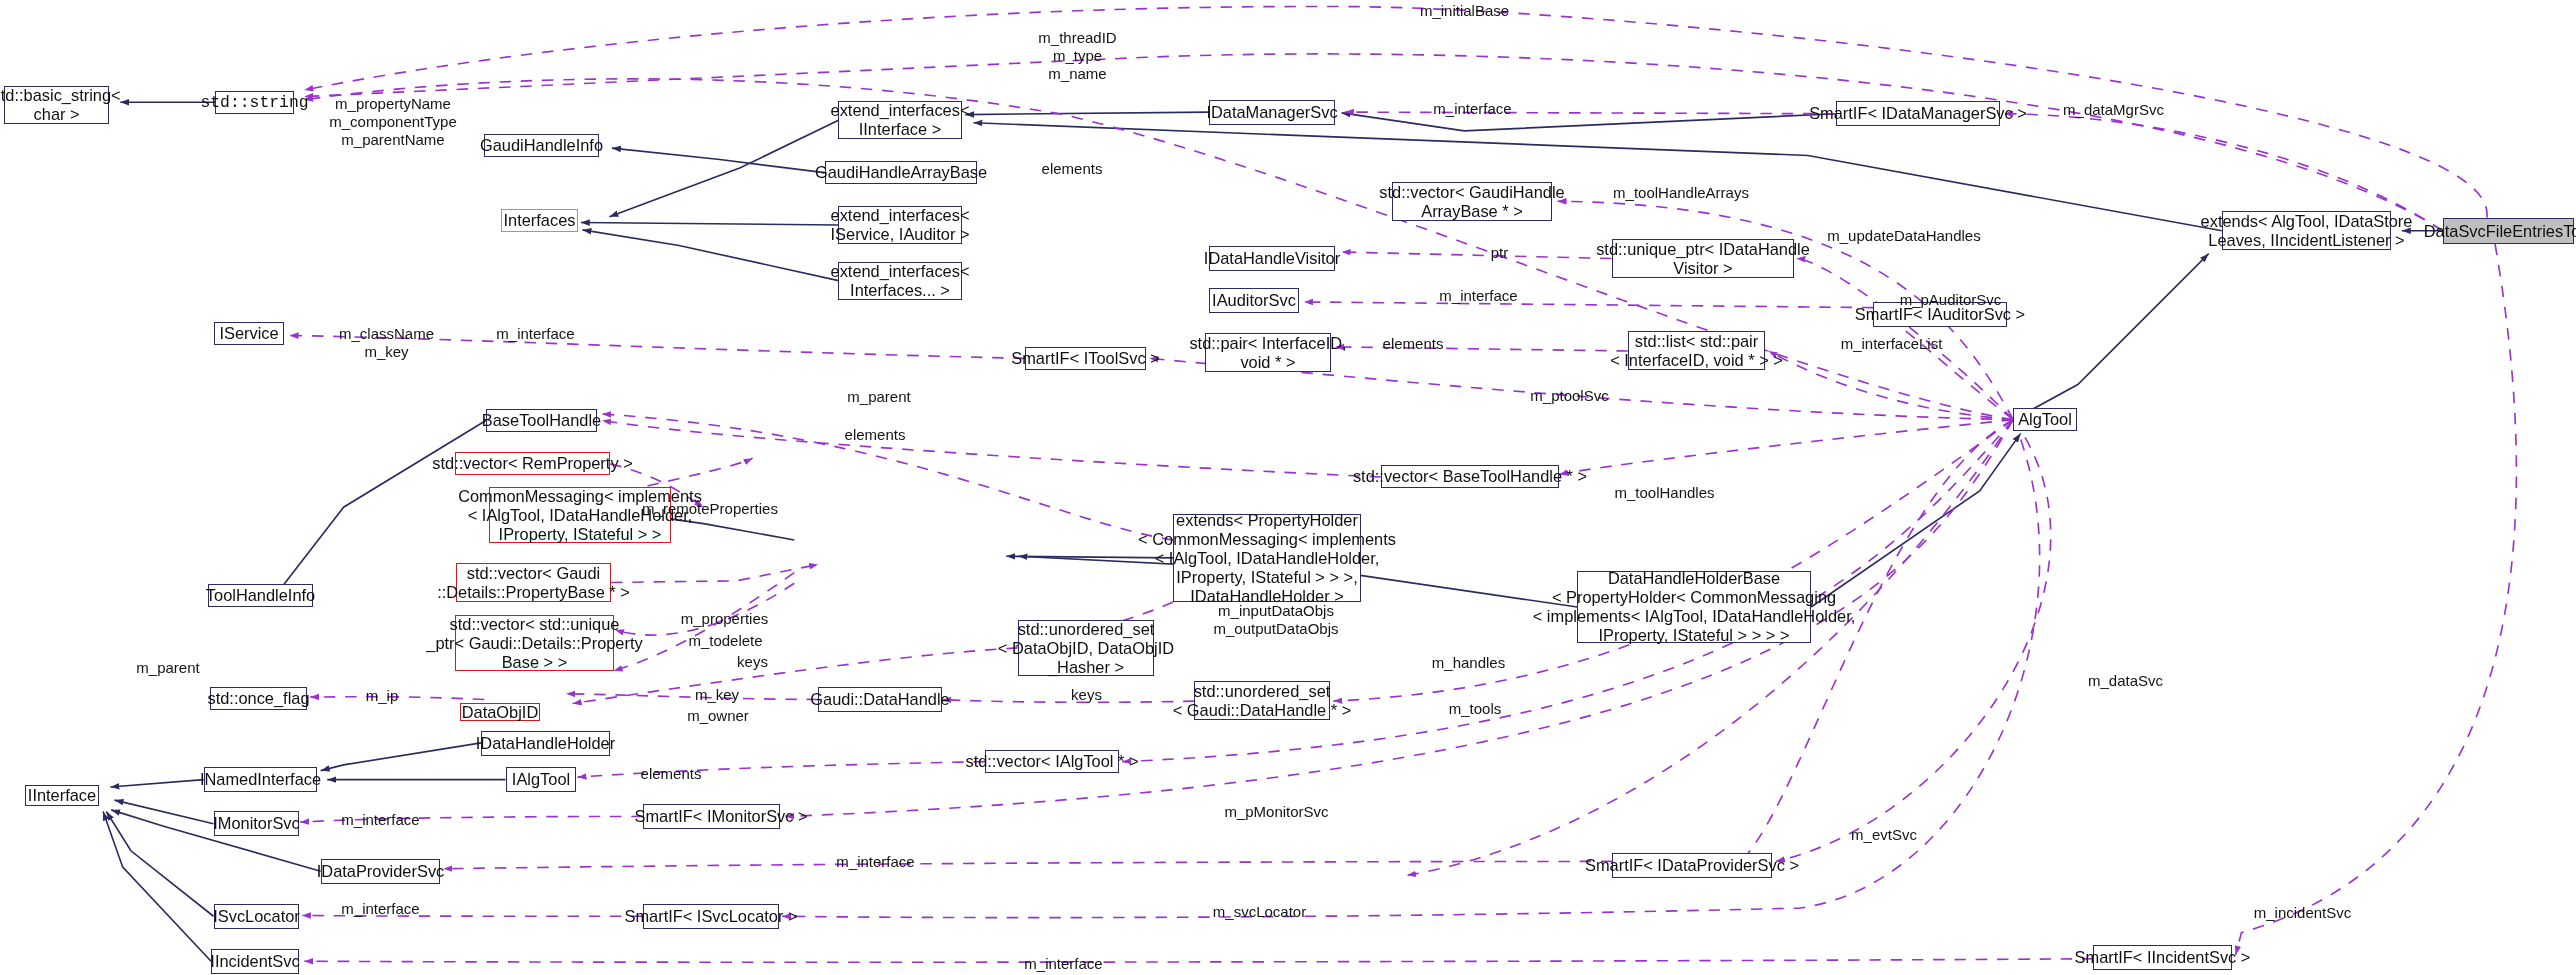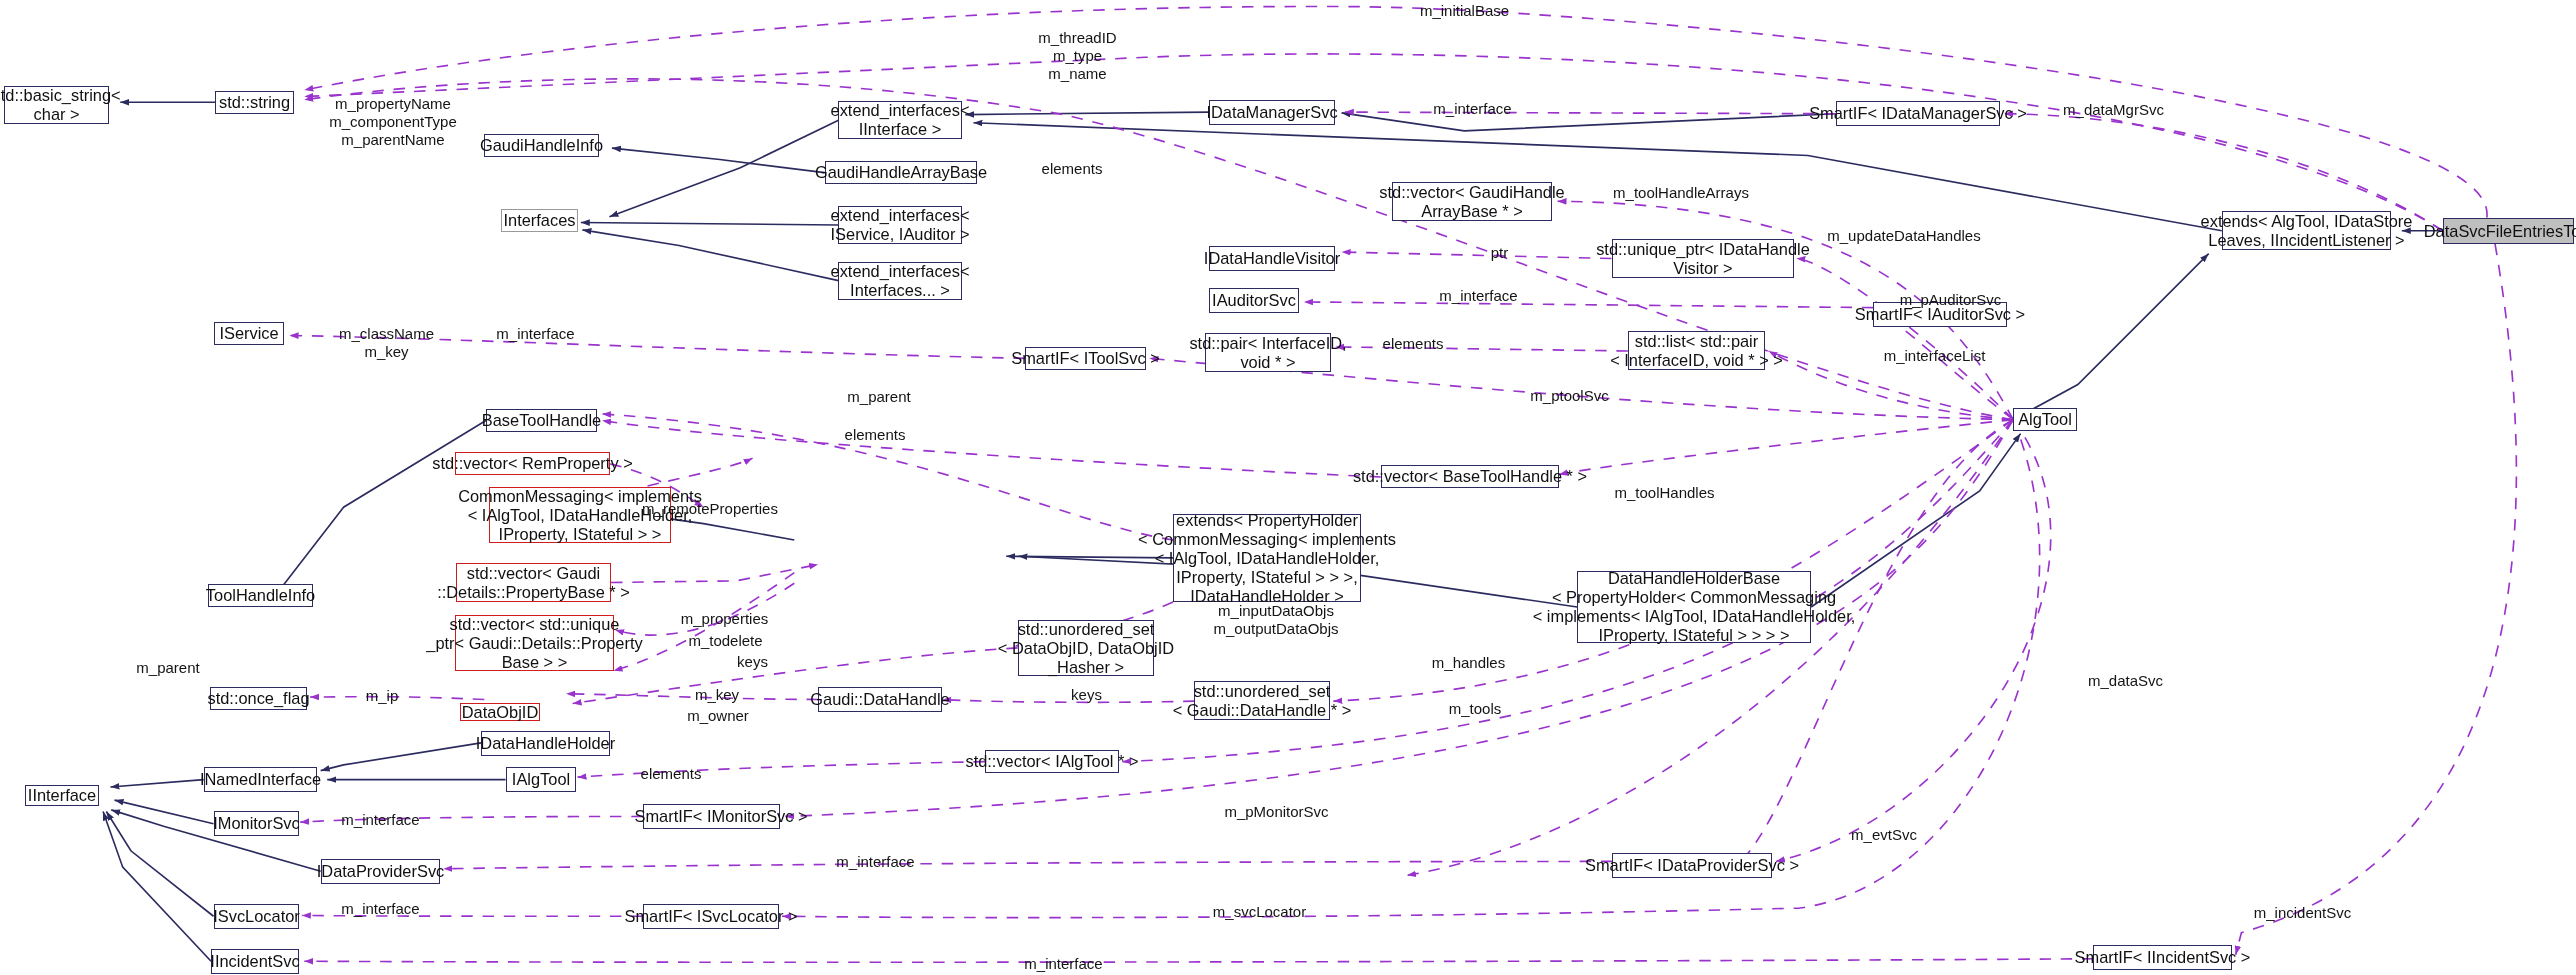--- a/index.html
+++ b/index.html
@@ -121,21 +121,21 @@
       <path d="M786,1120 C600,1120 450,1120 369,1119"></path>
       <path d="M2559,1172 C2100,1175 1000,1178 372,1175"></path>
       <path d="M592,855 C480,850 430,852 379,852"></path>
       <path d="M2461,513 C2300,600 2200,1000 2120,1060"></path>
       <path d="M2461,513 C2200,900 1900,1040 1720,1070"></path>
     </g>
   </svg>
 
   <div class="node" style="left:4.1px;top:86px;width:105px;height:38px;"><span>std::basic_string&lt;
 char &gt;</span></div>
-  <div class="node" style="left:215px;top:91px;width:79px;height:23px;"><span>std::string</span></div>
+  <div class="node" style="left:215px;top:91px;width:79px;height:23px;font-family:Liberation Mono, monospace;"><span>std::string</span></div>
   <div class="node" style="left:484px;top:134px;width:115px;height:23px;"><span>GaudiHandleInfo</span></div>
   <div class="node grey-border" style="left:501px;top:209px;width:77px;height:23px;"><span>Interfaces</span></div>
   <div class="node" style="left:838px;top:101px;width:124px;height:38px;"><span>extend_interfaces&lt;
 IInterface &gt;</span></div>
   <div class="node" style="left:825px;top:161px;width:152px;height:23px;"><span>GaudiHandleArrayBase</span></div>
   <div class="node" style="left:838px;top:206px;width:124px;height:38px;"><span>extend_interfaces&lt;
 IService, IAuditor &gt;</span></div>
   <div class="node" style="left:838px;top:262px;width:124px;height:38px;"><span>extend_interfaces&lt;
 Interfaces... &gt;</span></div>
   <div class="node" style="left:1209px;top:100px;width:126px;height:24.5px;"><span>IDataManagerSvc</span></div>
@@ -212,21 +212,21 @@
   <div class="edge-label" style="left:1023px;top:160px;width:98px;">elements</div>
   <div class="edge-label" style="left:1595px;top:184px;width:172px;">m_toolHandleArrays</div>
   <div class="edge-label" style="left:1814px;top:227px;width:180px;">m_updateDataHandles</div>
   <div class="edge-label" style="left:1471px;top:244px;width:57px;">ptr</div>
   <div class="edge-label" style="left:1421px;top:287px;width:115px;">m_interface</div>
   <div class="edge-label" style="left:1881px;top:291px;width:139px;">m_pAuditorSvc</div>
   <div class="edge-label" style="left:321px;top:325px;width:131px;">m_className
 m_key</div>
   <div class="edge-label" style="left:478px;top:325px;width:115px;">m_interface</div>
   <div class="edge-label" style="left:1364px;top:335px;width:98px;">elements</div>
-  <div class="edge-label" style="left:1865px;top:335px;width:139px;margin-top:12px;">m_interfaceList</div>
+  <div class="edge-label" style="left:1822px;top:335px;width:139px;">m_interfaceList</div>
   <div class="edge-label" style="left:826px;top:388px;width:106px;">m_parent</div>
   <div class="edge-label" style="left:1508px;top:387px;width:123px;">m_ptoolSvc</div>
   <div class="edge-label" style="left:826px;top:426px;width:98px;">elements</div>
   <div class="edge-label" style="left:1595px;top:484px;width:139px;">m_toolHandles</div>
   <div class="edge-label" style="left:628px;top:500px;width:164px;">m_remoteProperties</div>
   <div class="edge-label" style="left:663px;top:610px;width:123px;">m_properties</div>
   <div class="edge-label" style="left:664px;top:632px;width:123px;">m_todelete</div>
   <div class="edge-label" style="left:1194px;top:602px;width:164px;">m_inputDataObjs
 m_outputDataObjs</div>
   <div class="edge-label" style="left:2068px;top:672px;width:115px;">m_dataSvc</div>

